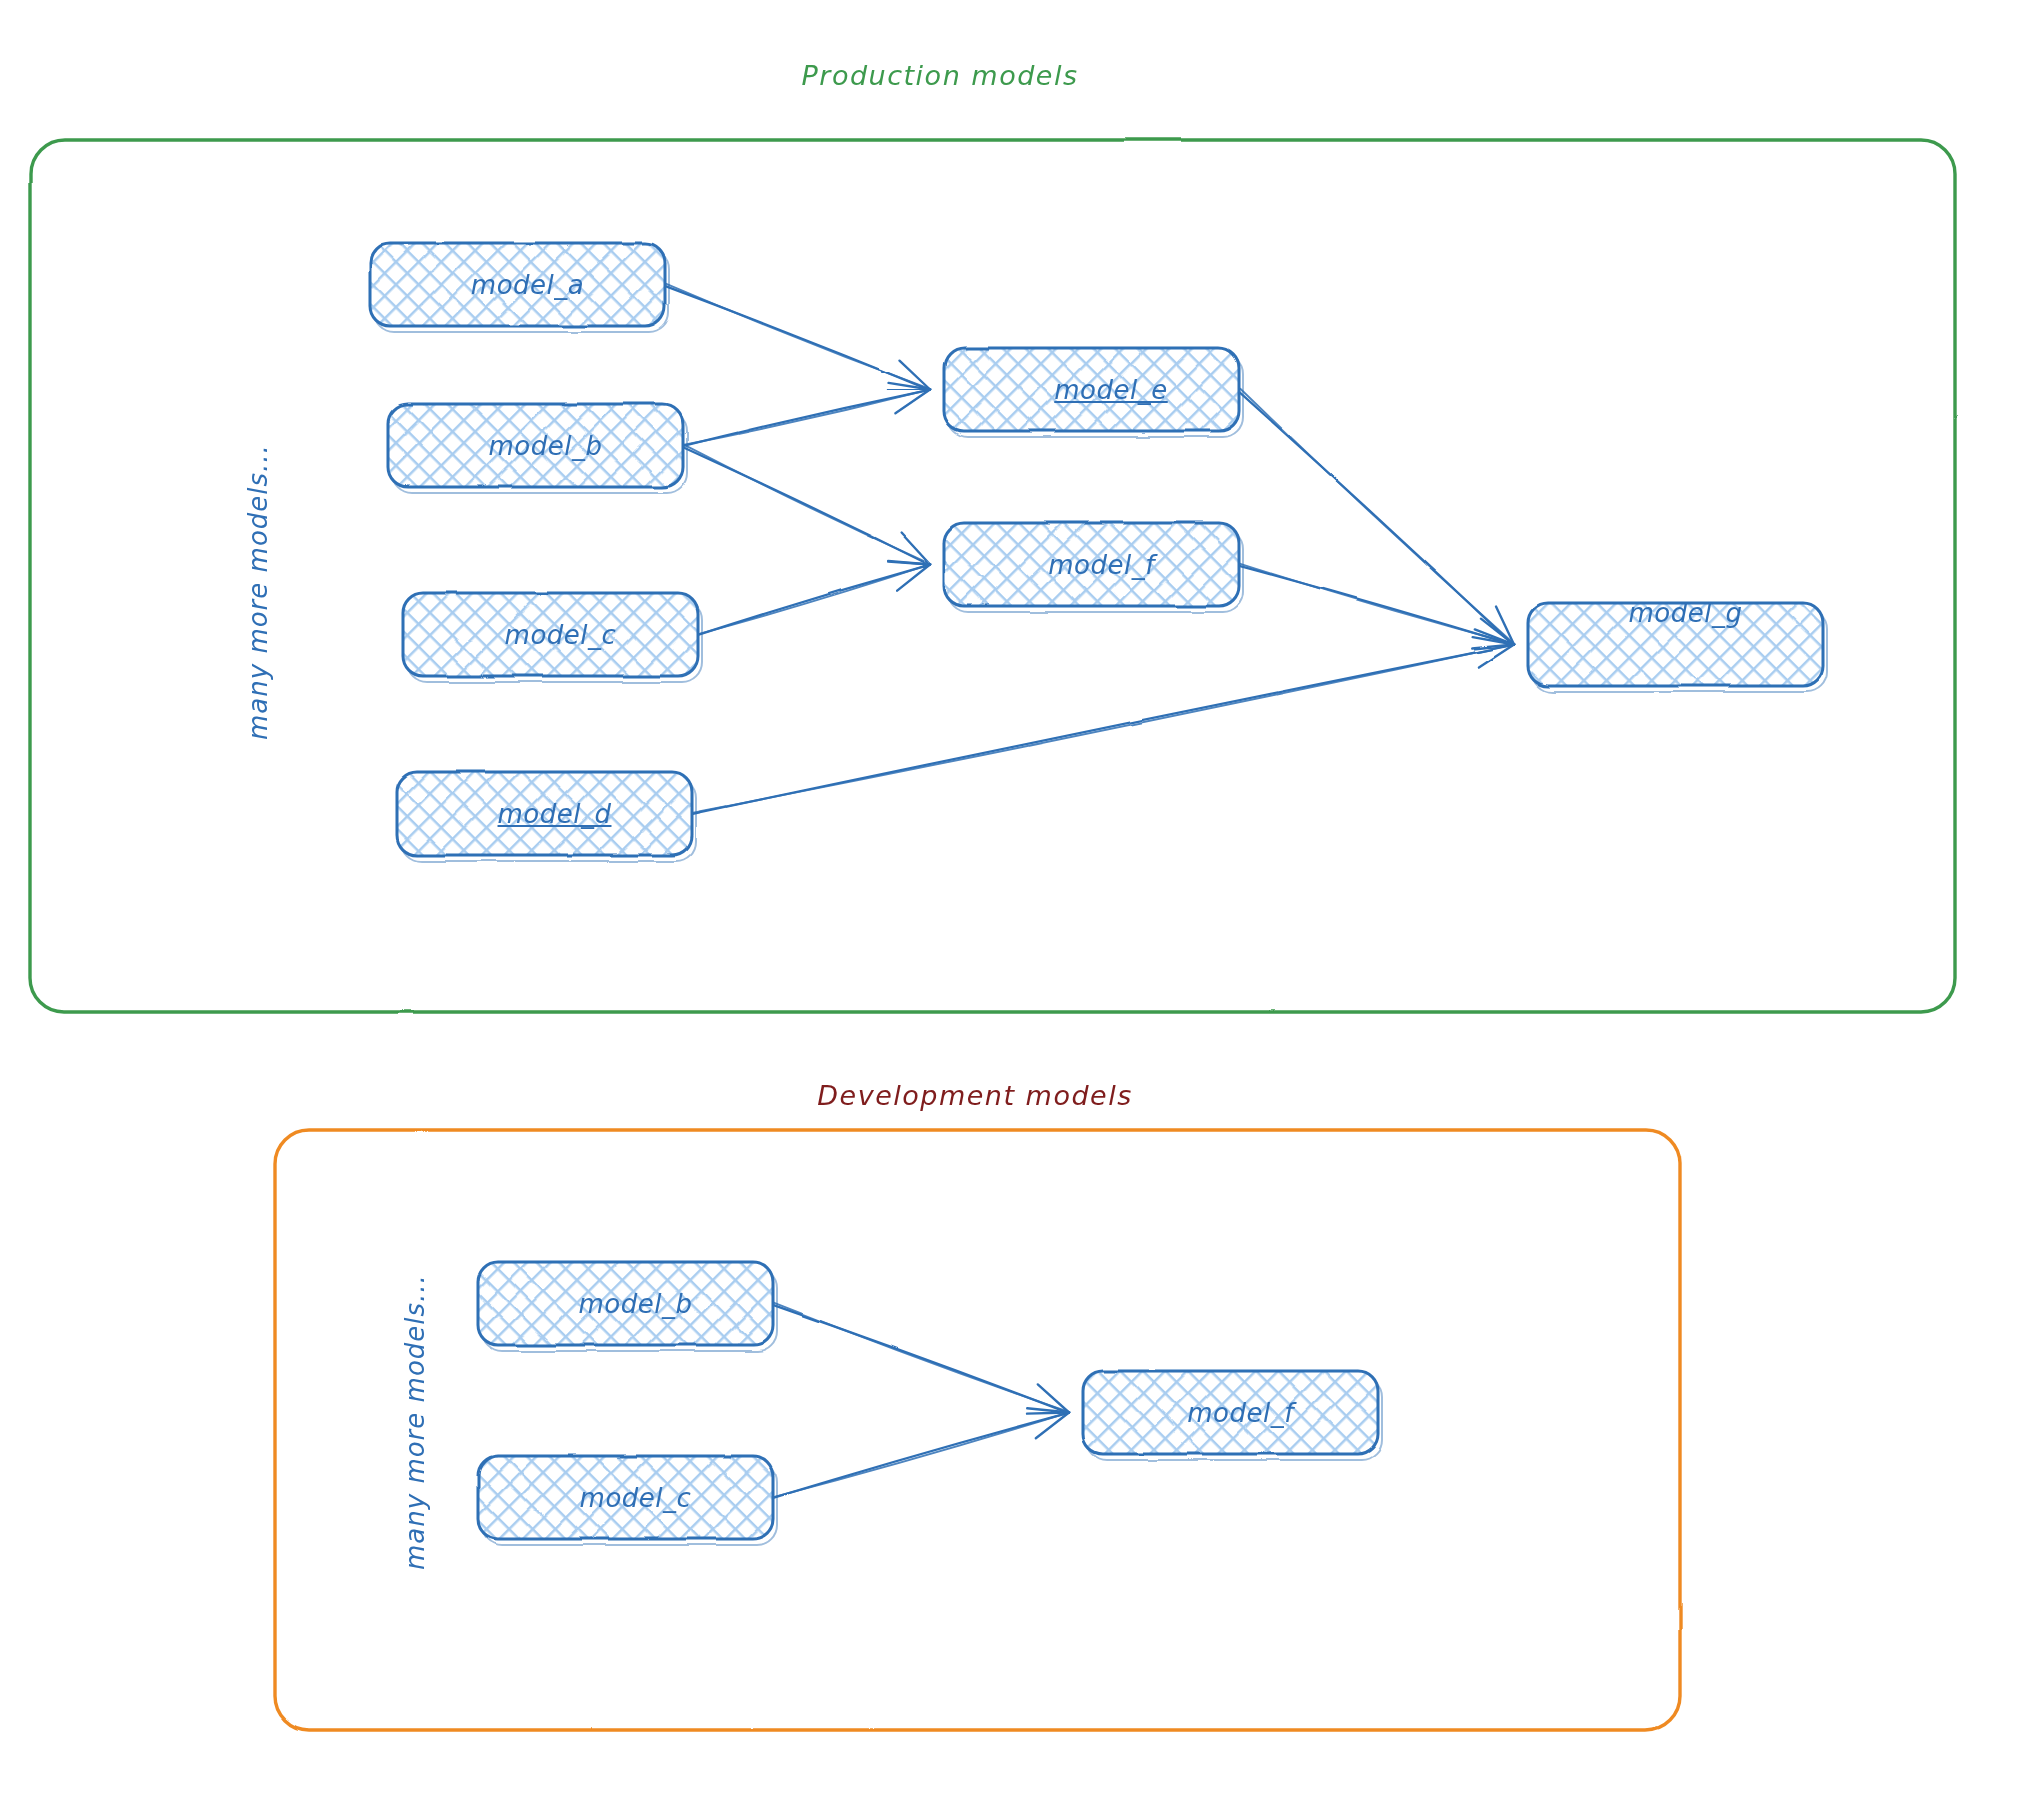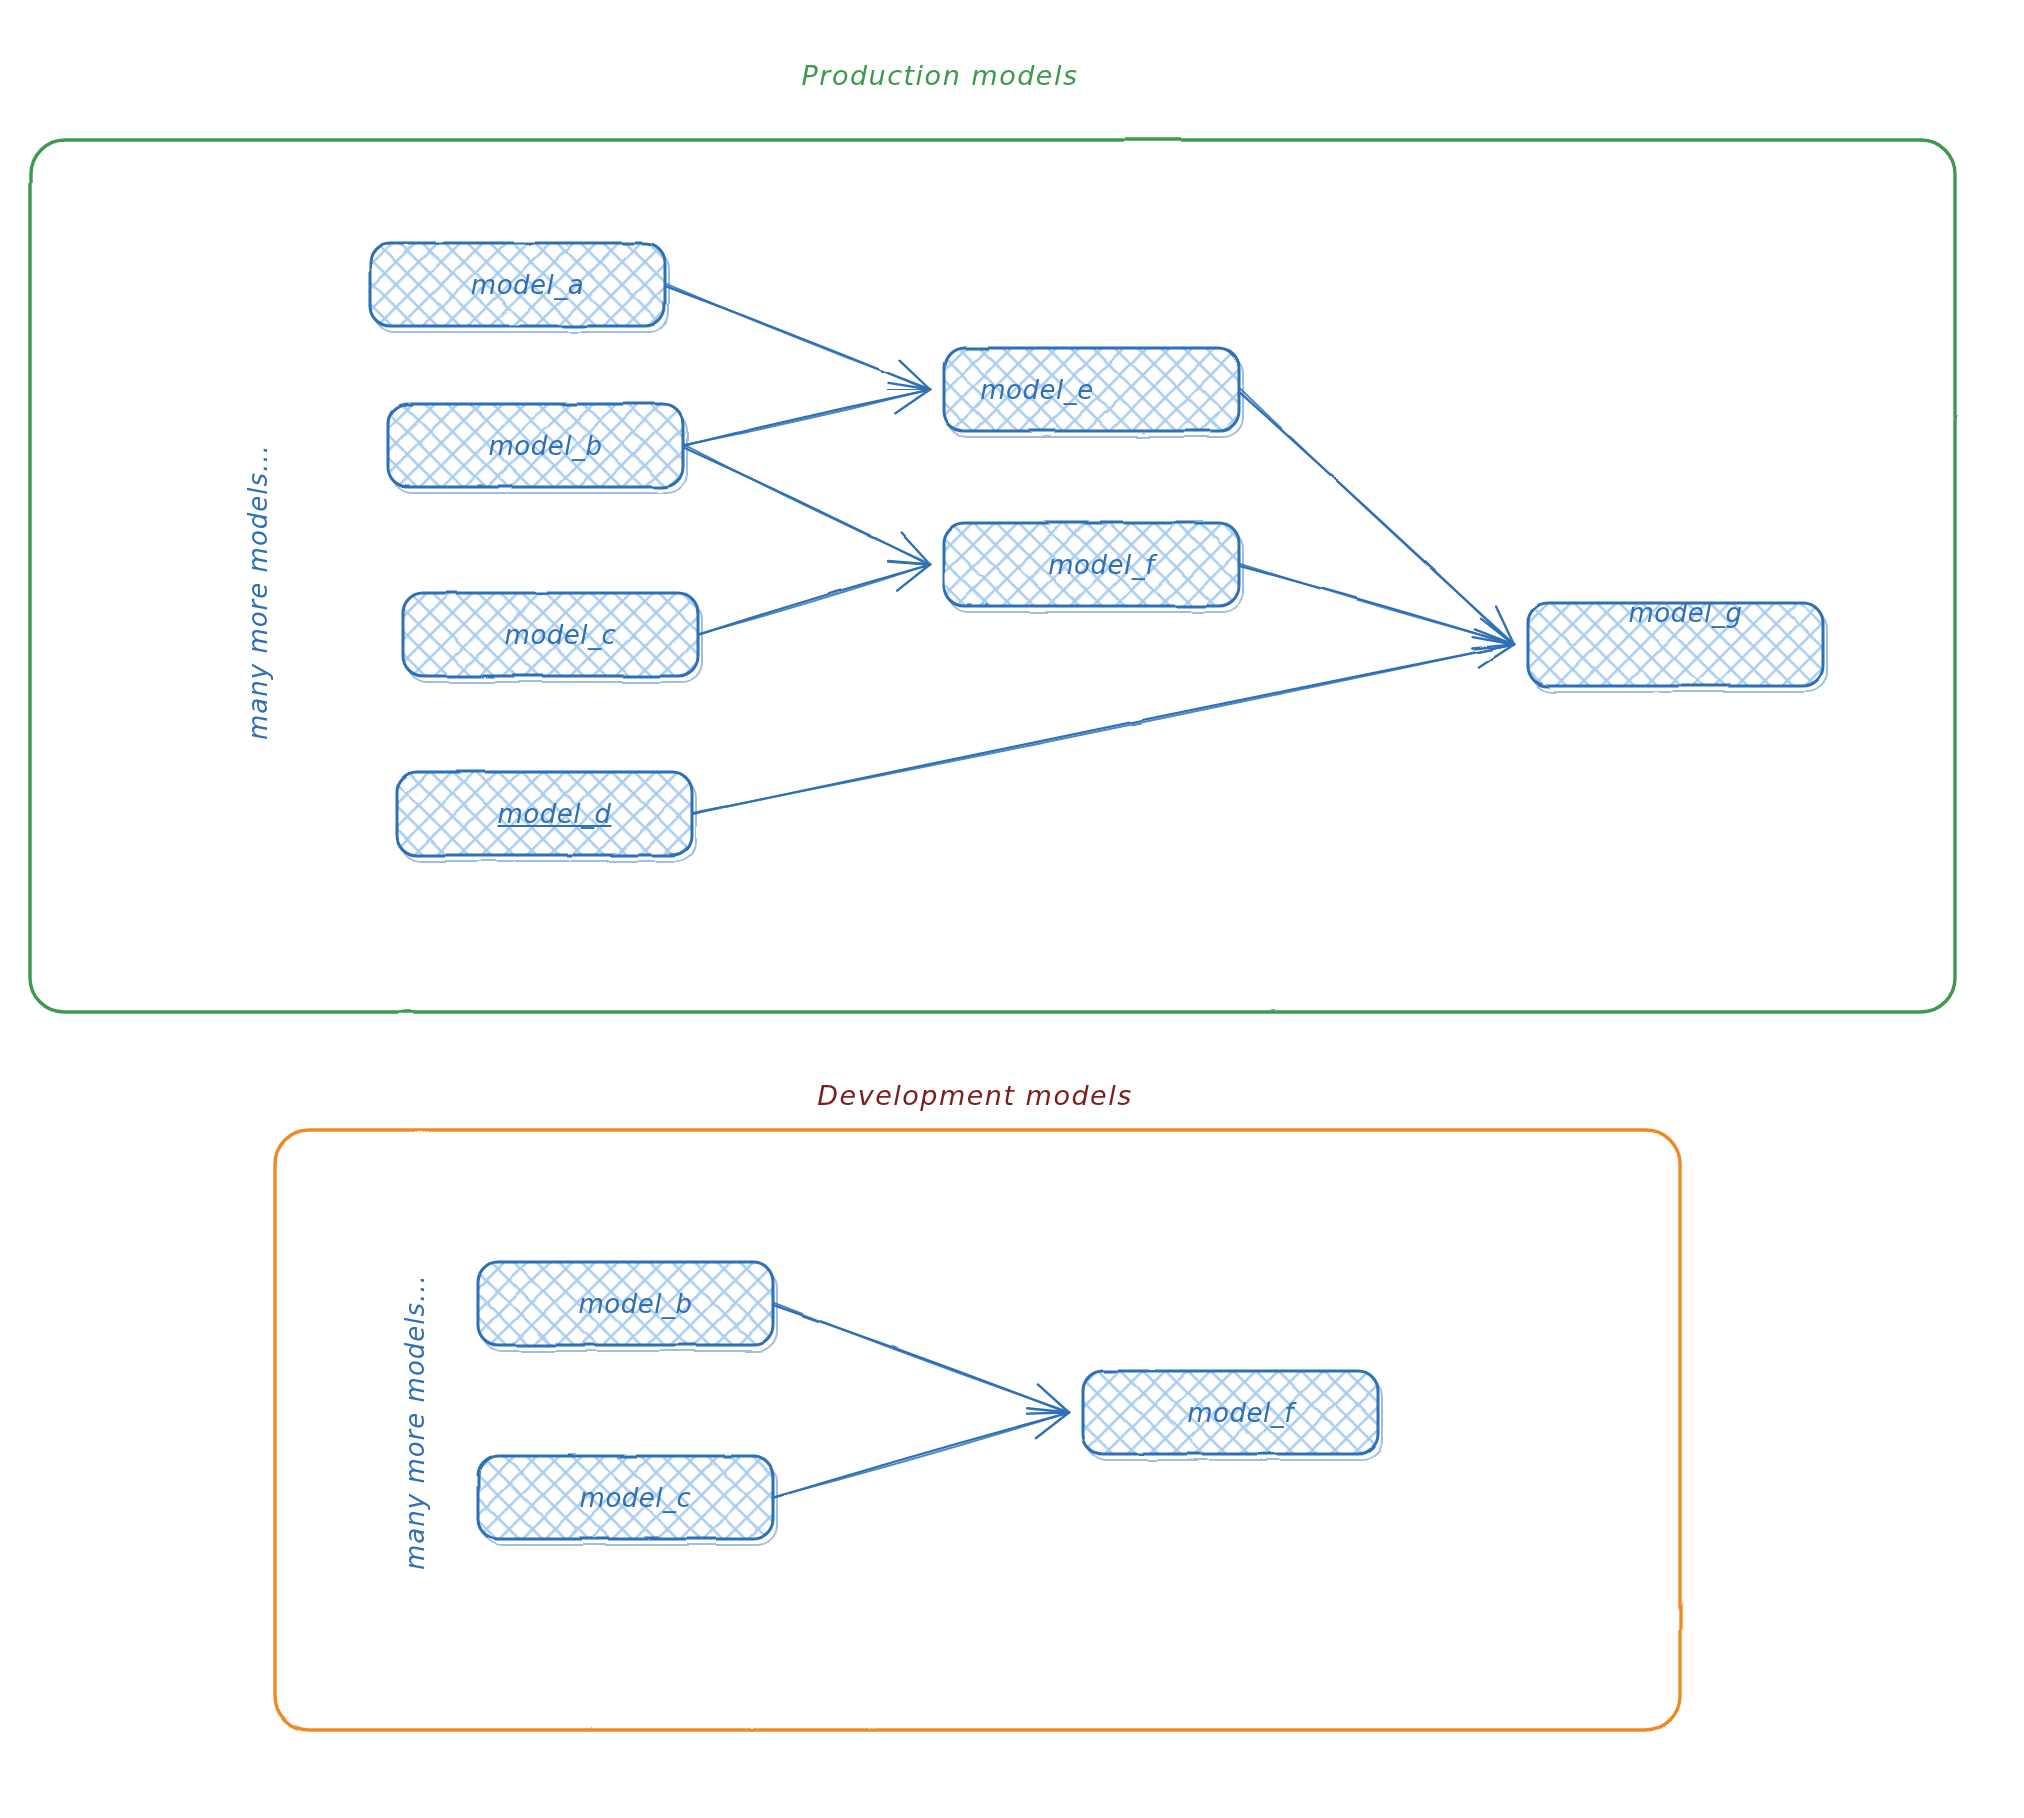--- a/index.html
+++ b/index.html
@@ -179,20 +179,20 @@
 
   <div id="overlay-text">
       <div class="grp-title" style="left: 940px; top: 60px; color: rgb(61, 154, 77); font-style: italic;">Production models</div>
       <div class="side-label" style="left: 243px; top: 740px; transform: rotate(-90deg);">many more models...</div>
       <div class="grp-title" style="left: 975px; top: 1080px; color: #7f1d1d; font-style: italic;">Development models</div>
       <div class="side-label" style="left: 400px; top: 1570px; transform: rotate(-90deg);">many more models...</div>
       <div class="node-label" style="left: 517.5px; top: 284.5px;">model_a</div>
       <div class="node-label" style="left: 535.5px; top: 445.5px;">model_b</div>
       <div class="node-label" style="left: 550.5px; top: 634.5px;">model_c</div>
       <div class="node-label" style="left: 544.5px; top: 813.5px; text-decoration: underline;">model_d</div>
-      <div class="node-label" style="left: 1027px; top: 389.5px;">model_e</div>
+      <div class="node-label" style="left: 1101px; top: 389.5px; text-decoration: underline;">model_e</div>
       <div class="node-label" style="left: 1091.5px; top: 564.5px;">model_f</div>
       <div class="node-label" style="left: 1675.5px; top: 613px;">model_g</div>
       <div class="node-label" style="left: 625.5px; top: 1303.5px;">model_b</div>
       <div class="node-label" style="left: 625.5px; top: 1497.5px;">model_c</div>
       <div class="node-label" style="left: 1230.5px; top: 1412.5px;">model_f</div>
     </div>
 </div>
 
 </body></html>

